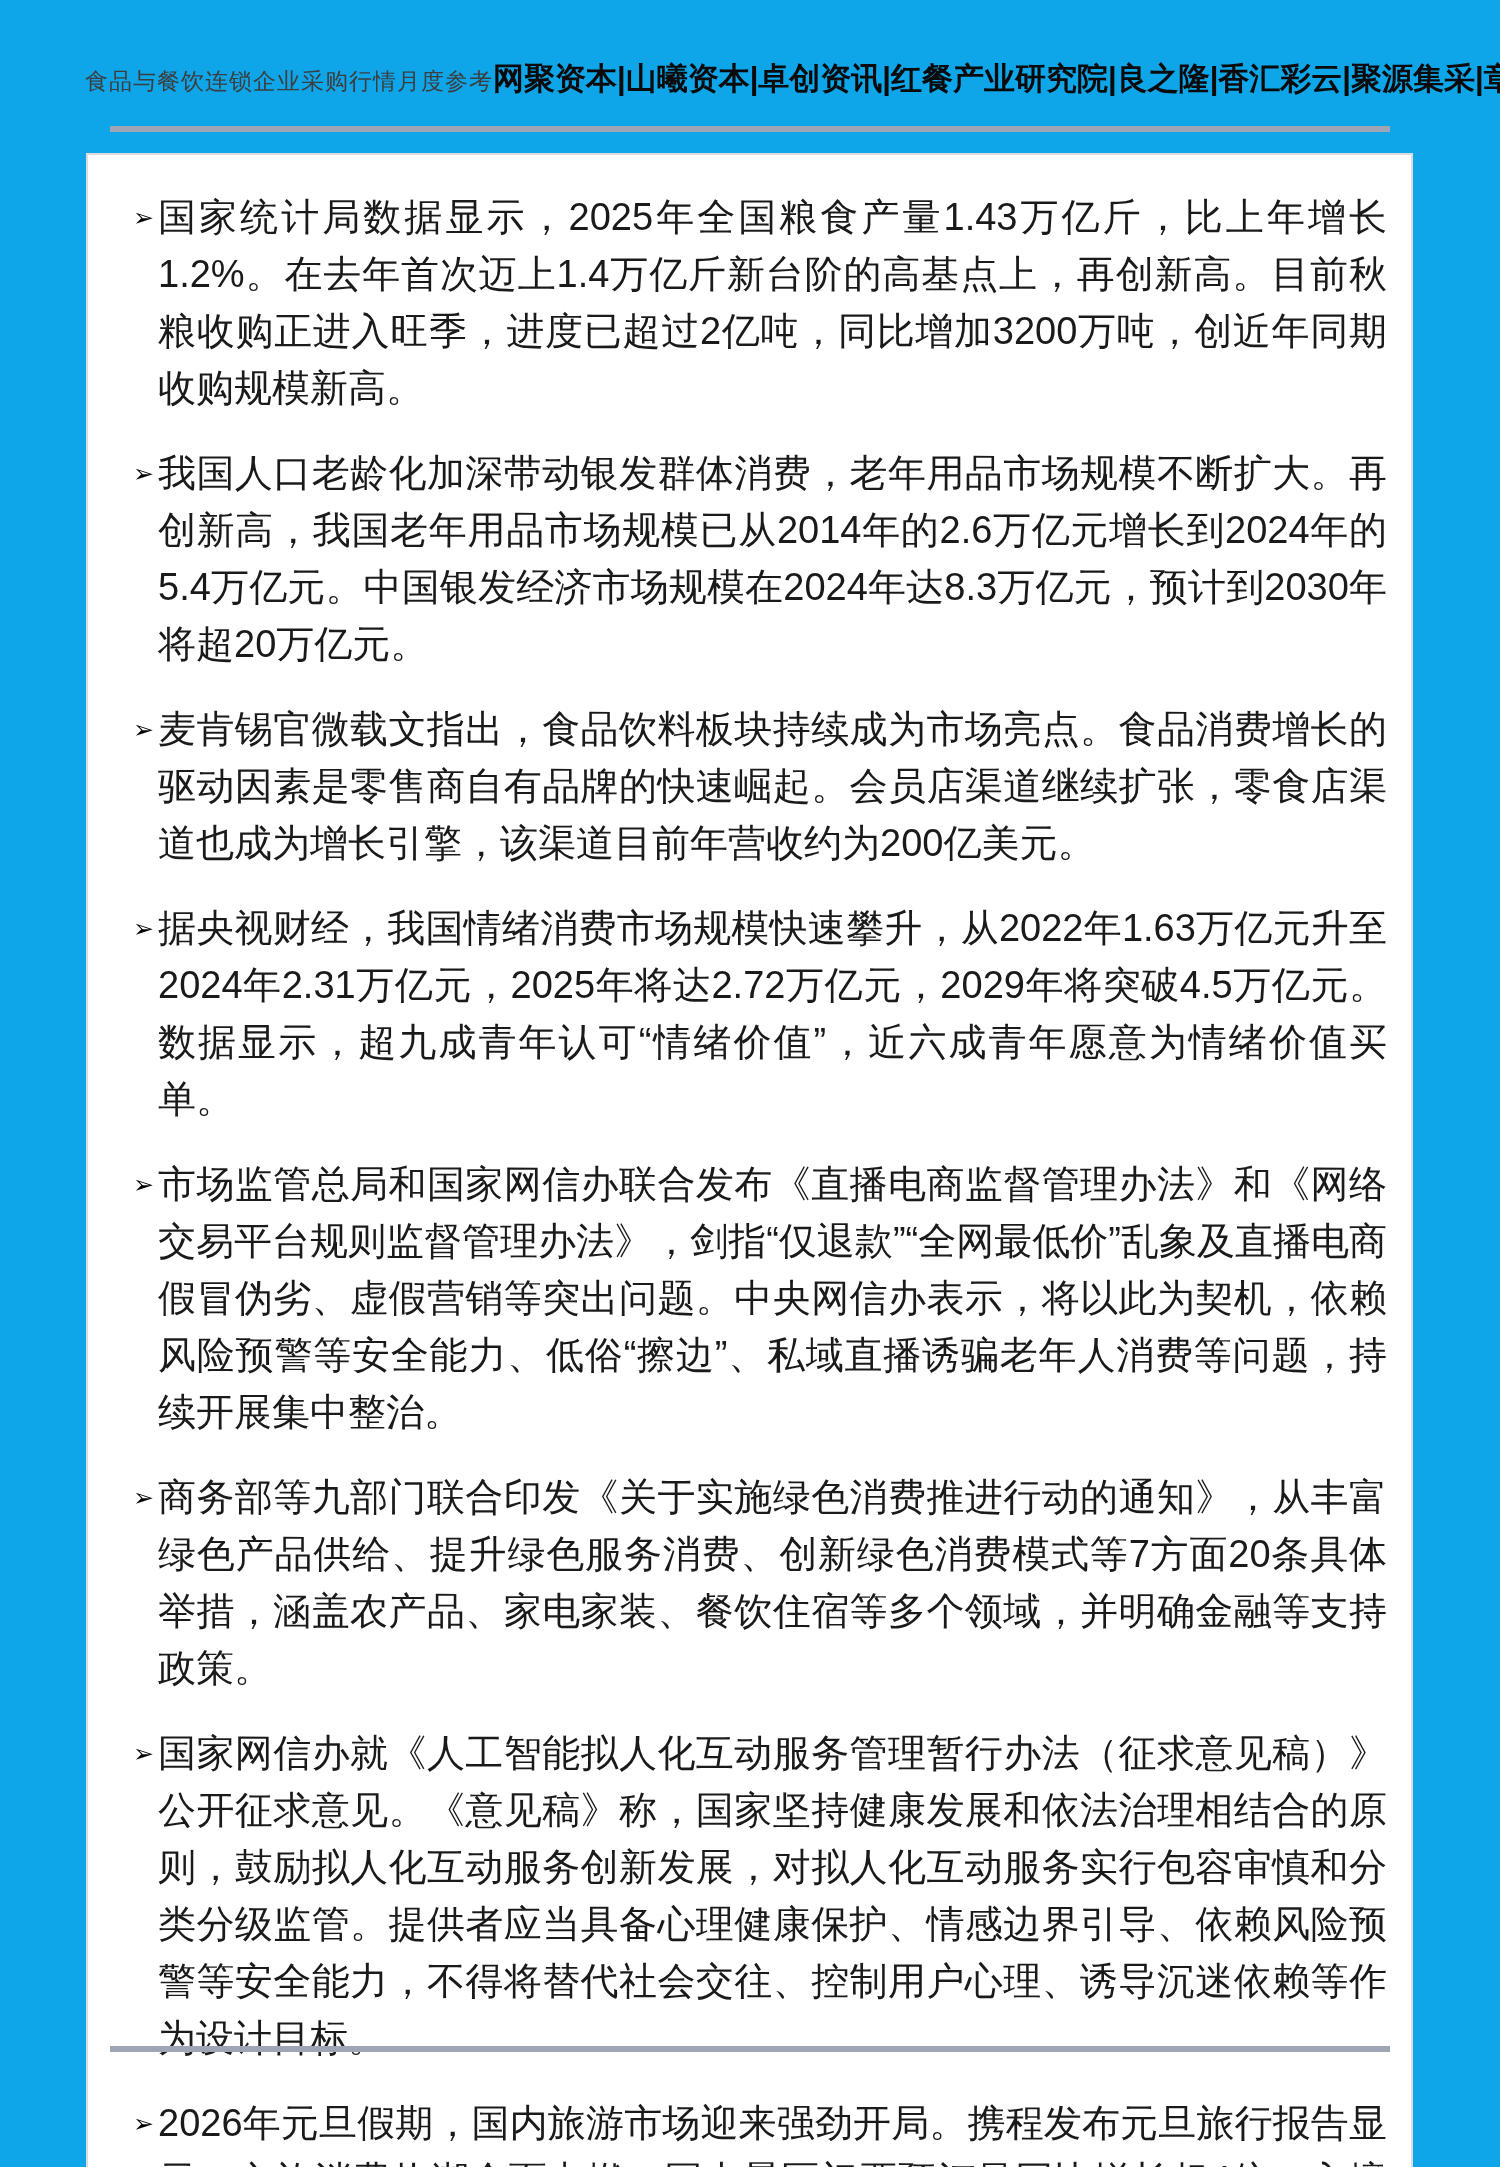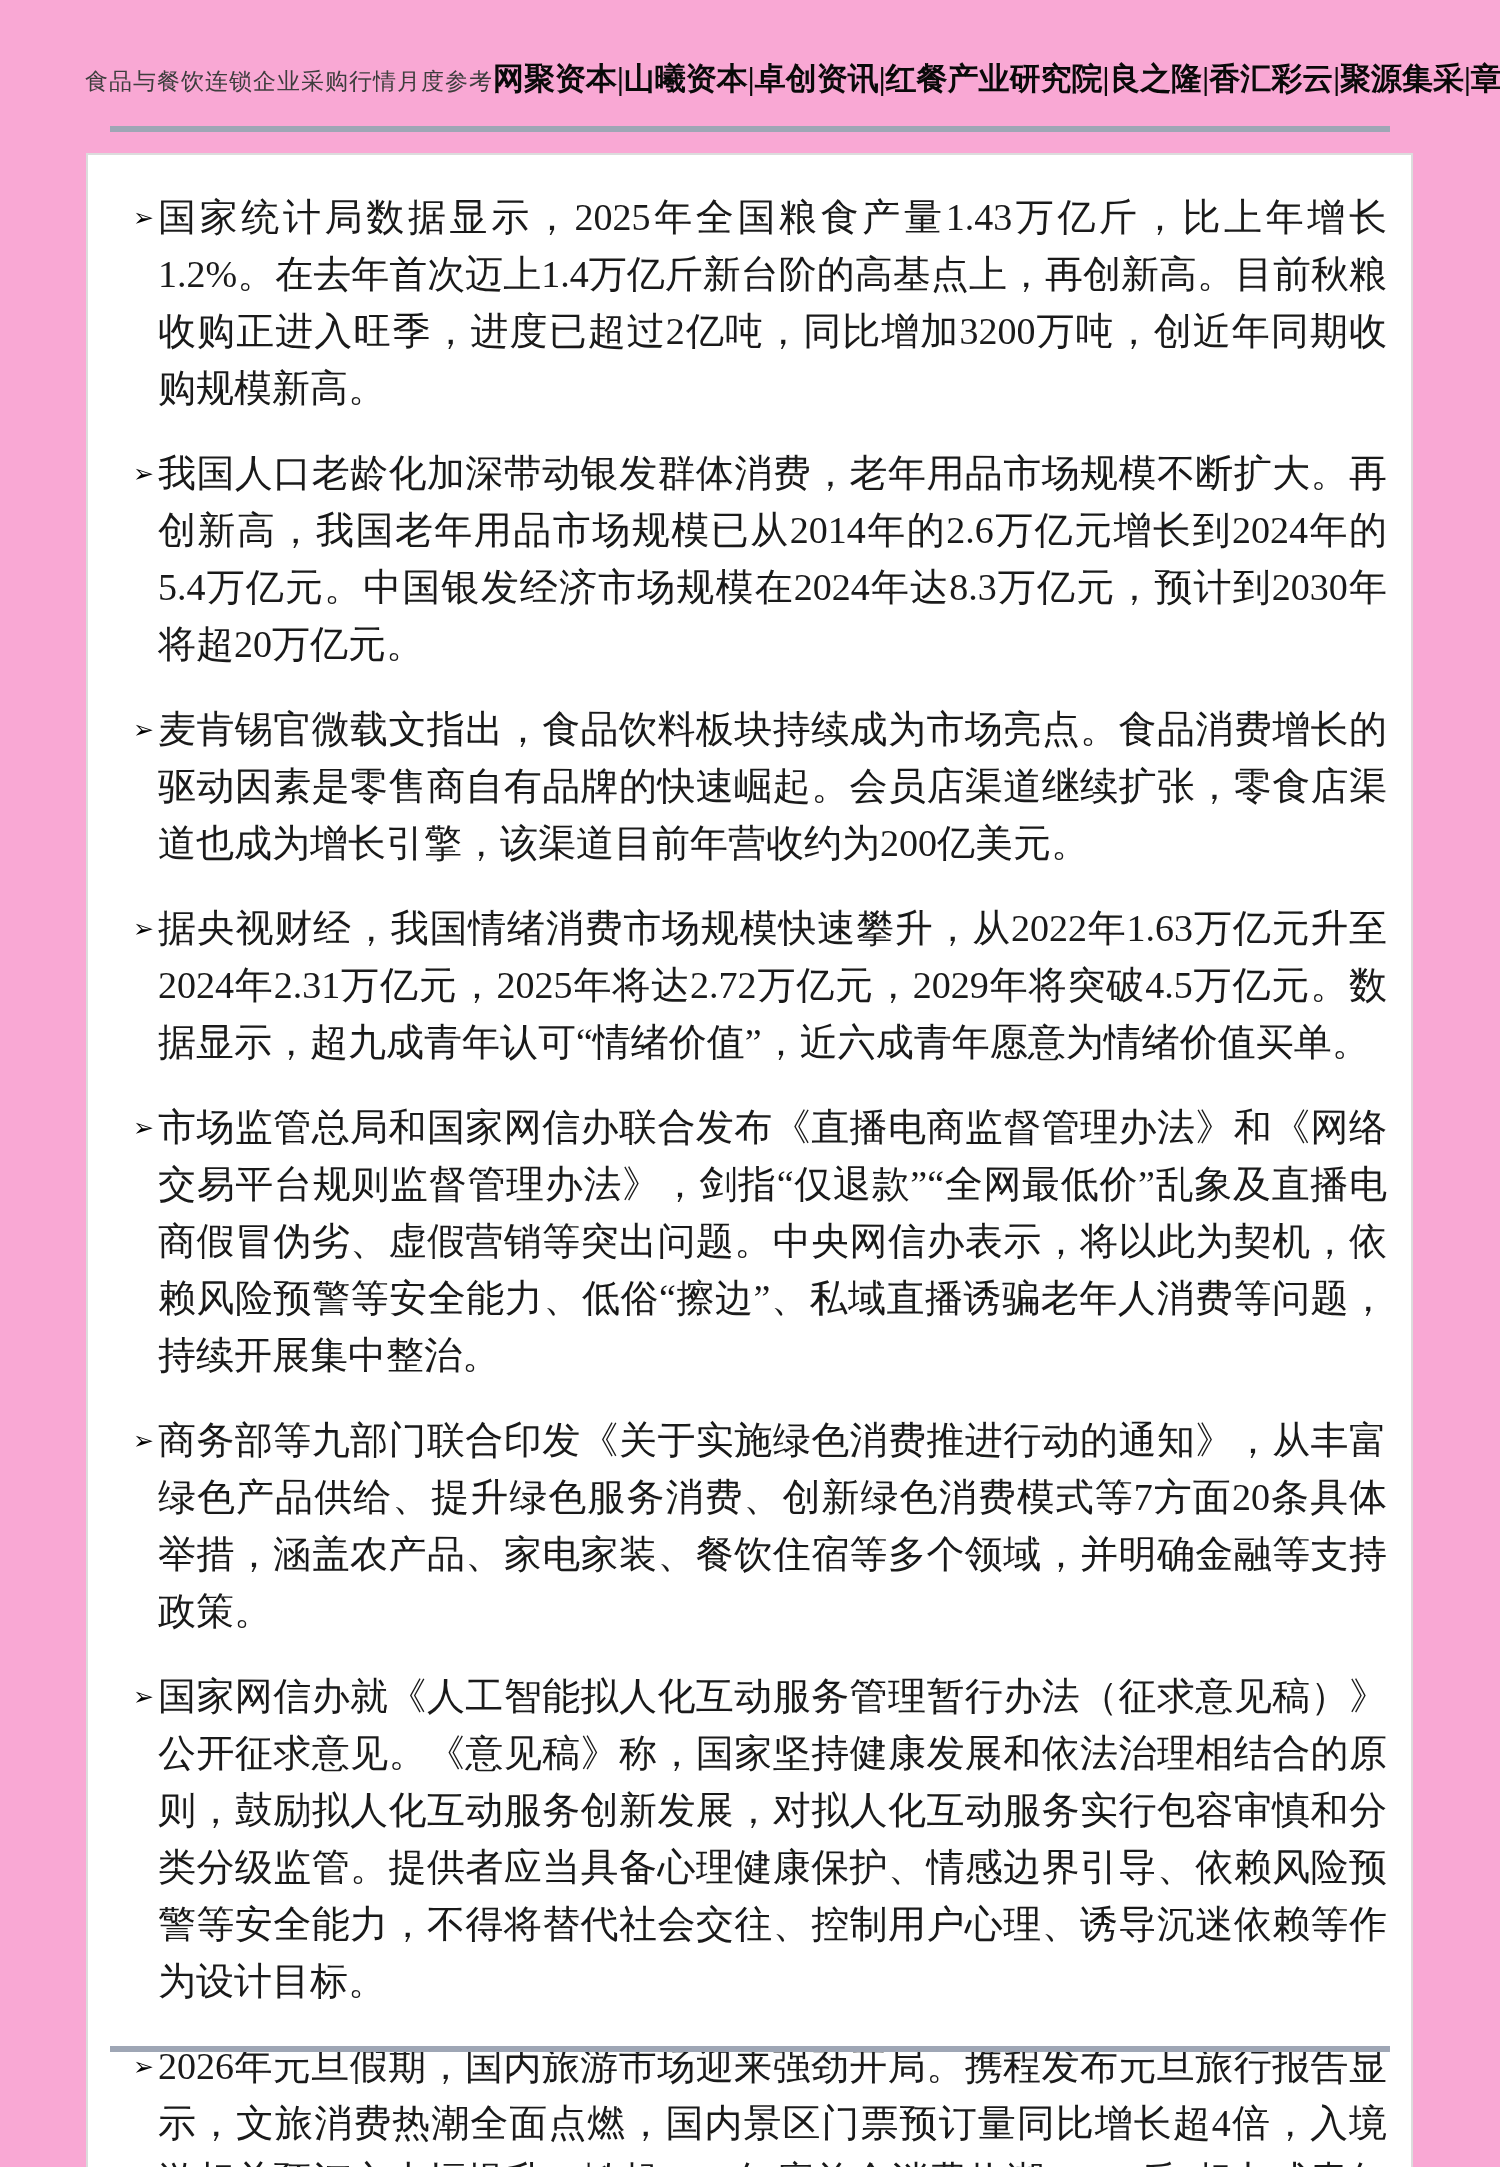--- a/index.html
+++ b/index.html
@@ -9,23 +9,22 @@
   }
   *{margin:0;padding:0;box-sizing:border-box;}
   html,body{background:#ffffff;}
   body{
     font-family:"Liberation Sans","DejaVu Sans",sans-serif;
   }
   .page{
     position:relative;
     width:1500px;
     height:2167px;
-    background:#f9a8d4;
+    background:#0ea5e9;
     overflow:hidden;
-    font-family:Liberation Serif, serif;
   }
   .header{
     position:absolute;
     top:58px;
     left:85px;
     right:85px;
     display:flex;
     justify-content:space-between;
     align-items:baseline;
     white-space:nowrap;

